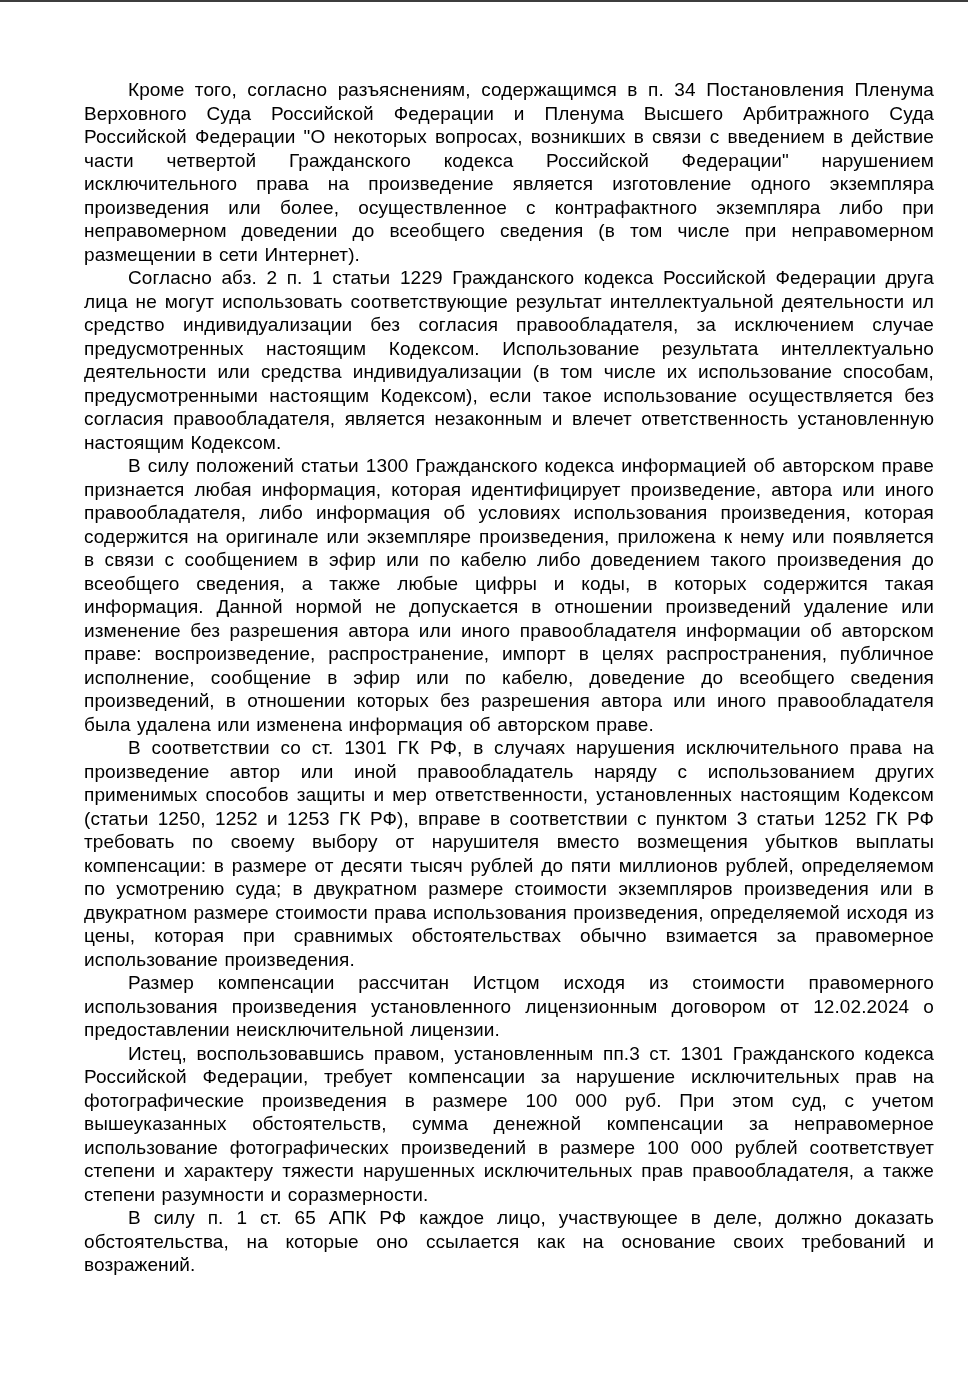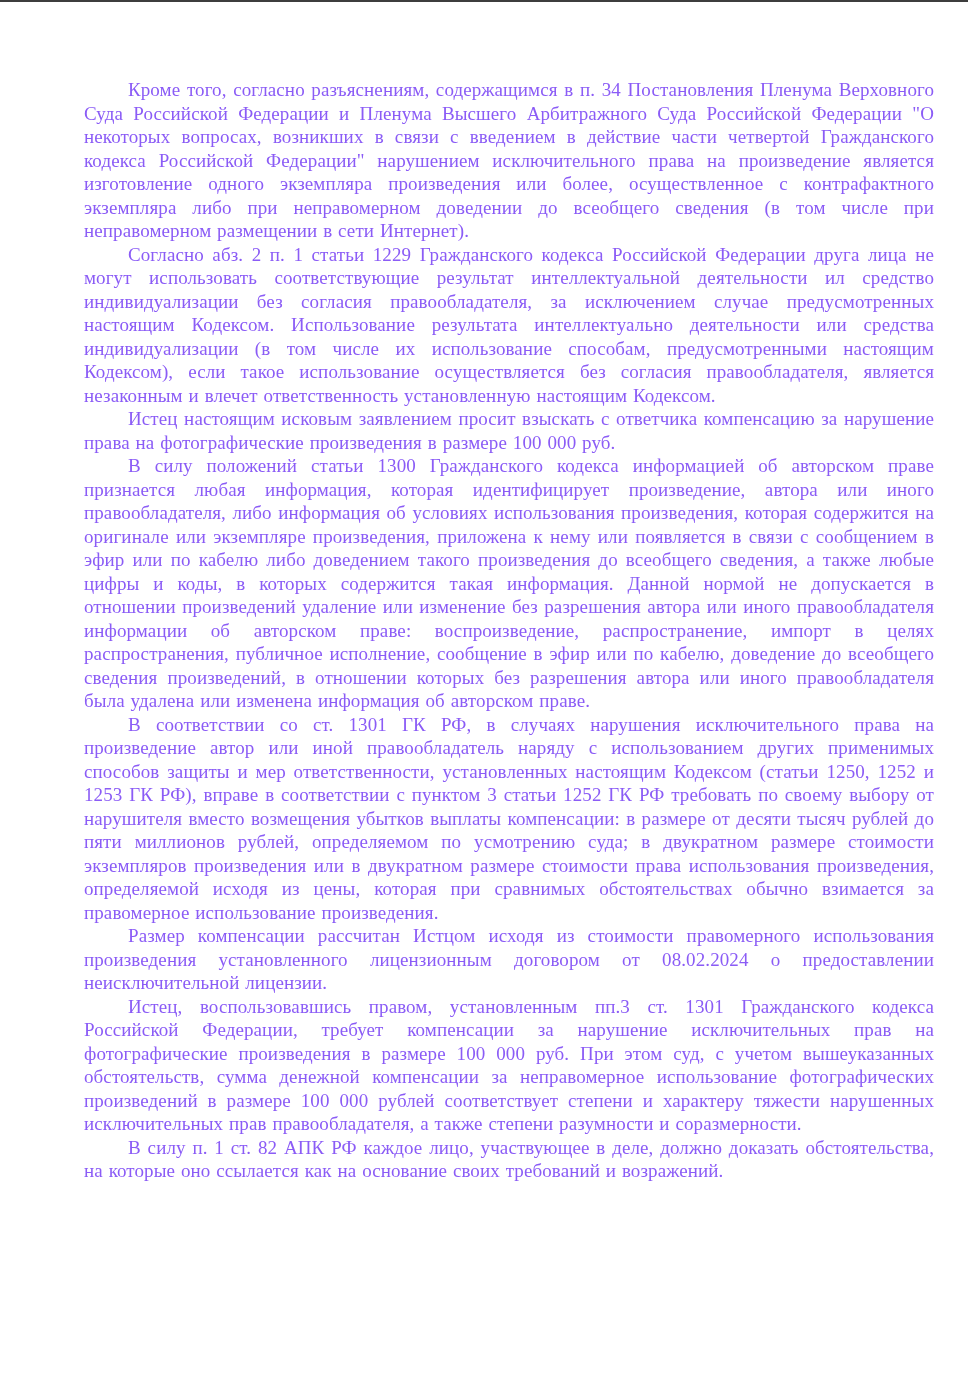--- a/index.html
+++ b/index.html
@@ -6,22 +6,22 @@
     margin: 0;
     padding: 0;
     background: #ffffff;
   }
   .page {
     position: relative;
     width: 970px;
     height: 1375px;
     background: #ffffff;
     overflow: hidden;
-    font-family: Liberation Serif, serif;
-    color: #8b5cf6;
+    font-family: Liberation Sans, sans-serif;
+    color: #000000;
   }
   .page-top-rule {
     position: absolute;
     top: 0;
     left: 0;
     width: 968px;
     height: 2px;
     background: #3d3d3d;
   }
   .doc-body {
@@ -43,20 +43,19 @@
   }
 </style>
 </head>
 <body>
 
 <div class="page">
   <div class="page-top-rule"></div>
   <div class="doc-body">
     <p>Кроме того, согласно разъяснениям, содержащимся в п. 34 Постановления Пленума Верховного Суда Российской Федерации и Пленума Высшего Арбитражного Суда Российской Федерации "О некоторых вопросах, возникших в связи с введением в действие части четвертой Гражданского кодекса Российской Федерации" нарушением исключительного права на произведение является изготовление одного экземпляра произведения или более, осуществленное с контрафактного экземпляра либо при неправомерном доведении до всеобщего сведения (в том числе при неправомерном размещении в сети Интернет).</p>
     <p>Согласно абз. 2 п. 1 статьи 1229 Гражданского кодекса Российской Федерации друга лица не могут использовать соответствующие результат интеллектуальной деятельности ил средство индивидуализации без согласия правообладателя, за исключением случае предусмотренных настоящим Кодексом. Использование результата интеллектуально деятельности или средства индивидуализации (в том числе их использование способам, предусмотренными настоящим Кодексом), если такое использование осуществляется без согласия правообладателя, является незаконным и влечет ответственность установленную настоящим Кодексом.</p>
-    <p>Истец настоящим исковым заявлением просит взыскать с ответчика компенсацию за нарушение права на фотографические произведения в размере 100 000 руб.</p>
     <p>В силу положений статьи 1300 Гражданского кодекса информацией об авторском праве признается любая информация, которая идентифицирует произведение, автора или иного правообладателя, либо информация об условиях использования произведения, которая содержится на оригинале или экземпляре произведения, приложена к нему или появляется в связи с сообщением в эфир или по кабелю либо доведением такого произведения до всеобщего сведения, а также любые цифры и коды, в которых содержится такая информация. Данной нормой не допускается в отношении произведений удаление или изменение без разрешения автора или иного правообладателя информации об авторском праве: воспроизведение, распространение, импорт в целях распространения, публичное исполнение, сообщение в эфир или по кабелю, доведение до всеобщего сведения произведений, в отношении которых без разрешения автора или иного правообладателя была удалена или изменена информация об авторском праве.</p>
     <p>В соответствии со ст. 1301 ГК РФ, в случаях нарушения исключительного права на произведение автор или иной правообладатель наряду с использованием других применимых способов защиты и мер ответственности, установленных настоящим Кодексом (статьи 1250, 1252 и 1253 ГК РФ), вправе в соответствии с пунктом 3 статьи 1252 ГК РФ требовать по своему выбору от нарушителя вместо возмещения убытков выплаты компенсации: в размере от десяти тысяч рублей до пяти миллионов рублей, определяемом по усмотрению суда; в двукратном размере стоимости экземпляров произведения или в двукратном размере стоимости права использования произведения, определяемой исходя из цены, которая при сравнимых обстоятельствах обычно взимается за правомерное использование произведения.</p>
-    <p>Размер компенсации рассчитан Истцом исходя из стоимости правомерного использования произведения установленного лицензионным договором от 08.02.2024 о предоставлении неисключительной лицензии.</p>
+    <p>Размер компенсации рассчитан Истцом исходя из стоимости правомерного использования произведения установленного лицензионным договором от 12.02.2024 о предоставлении неисключительной лицензии.</p>
     <p>Истец, воспользовавшись правом, установленным пп.3 ст. 1301 Гражданского кодекса Российской Федерации, требует компенсации за нарушение исключительных прав на фотографические произведения в размере 100 000 руб. При этом суд, с учетом вышеуказанных обстоятельств, сумма денежной компенсации за неправомерное использование фотографических произведений в размере 100 000 рублей соответствует степени и характеру тяжести нарушенных исключительных прав правообладателя, а также степени разумности и соразмерности.</p>
-    <p>В силу п. 1 ст. 82 АПК РФ каждое лицо, участвующее в деле, должно доказать обстоятельства, на которые оно ссылается как на основание своих требований и возражений.</p>
+    <p>В силу п. 1 ст. 65 АПК РФ каждое лицо, участвующее в деле, должно доказать обстоятельства, на которые оно ссылается как на основание своих требований и возражений.</p>
   </div>
 </div>
 
 </body></html>

